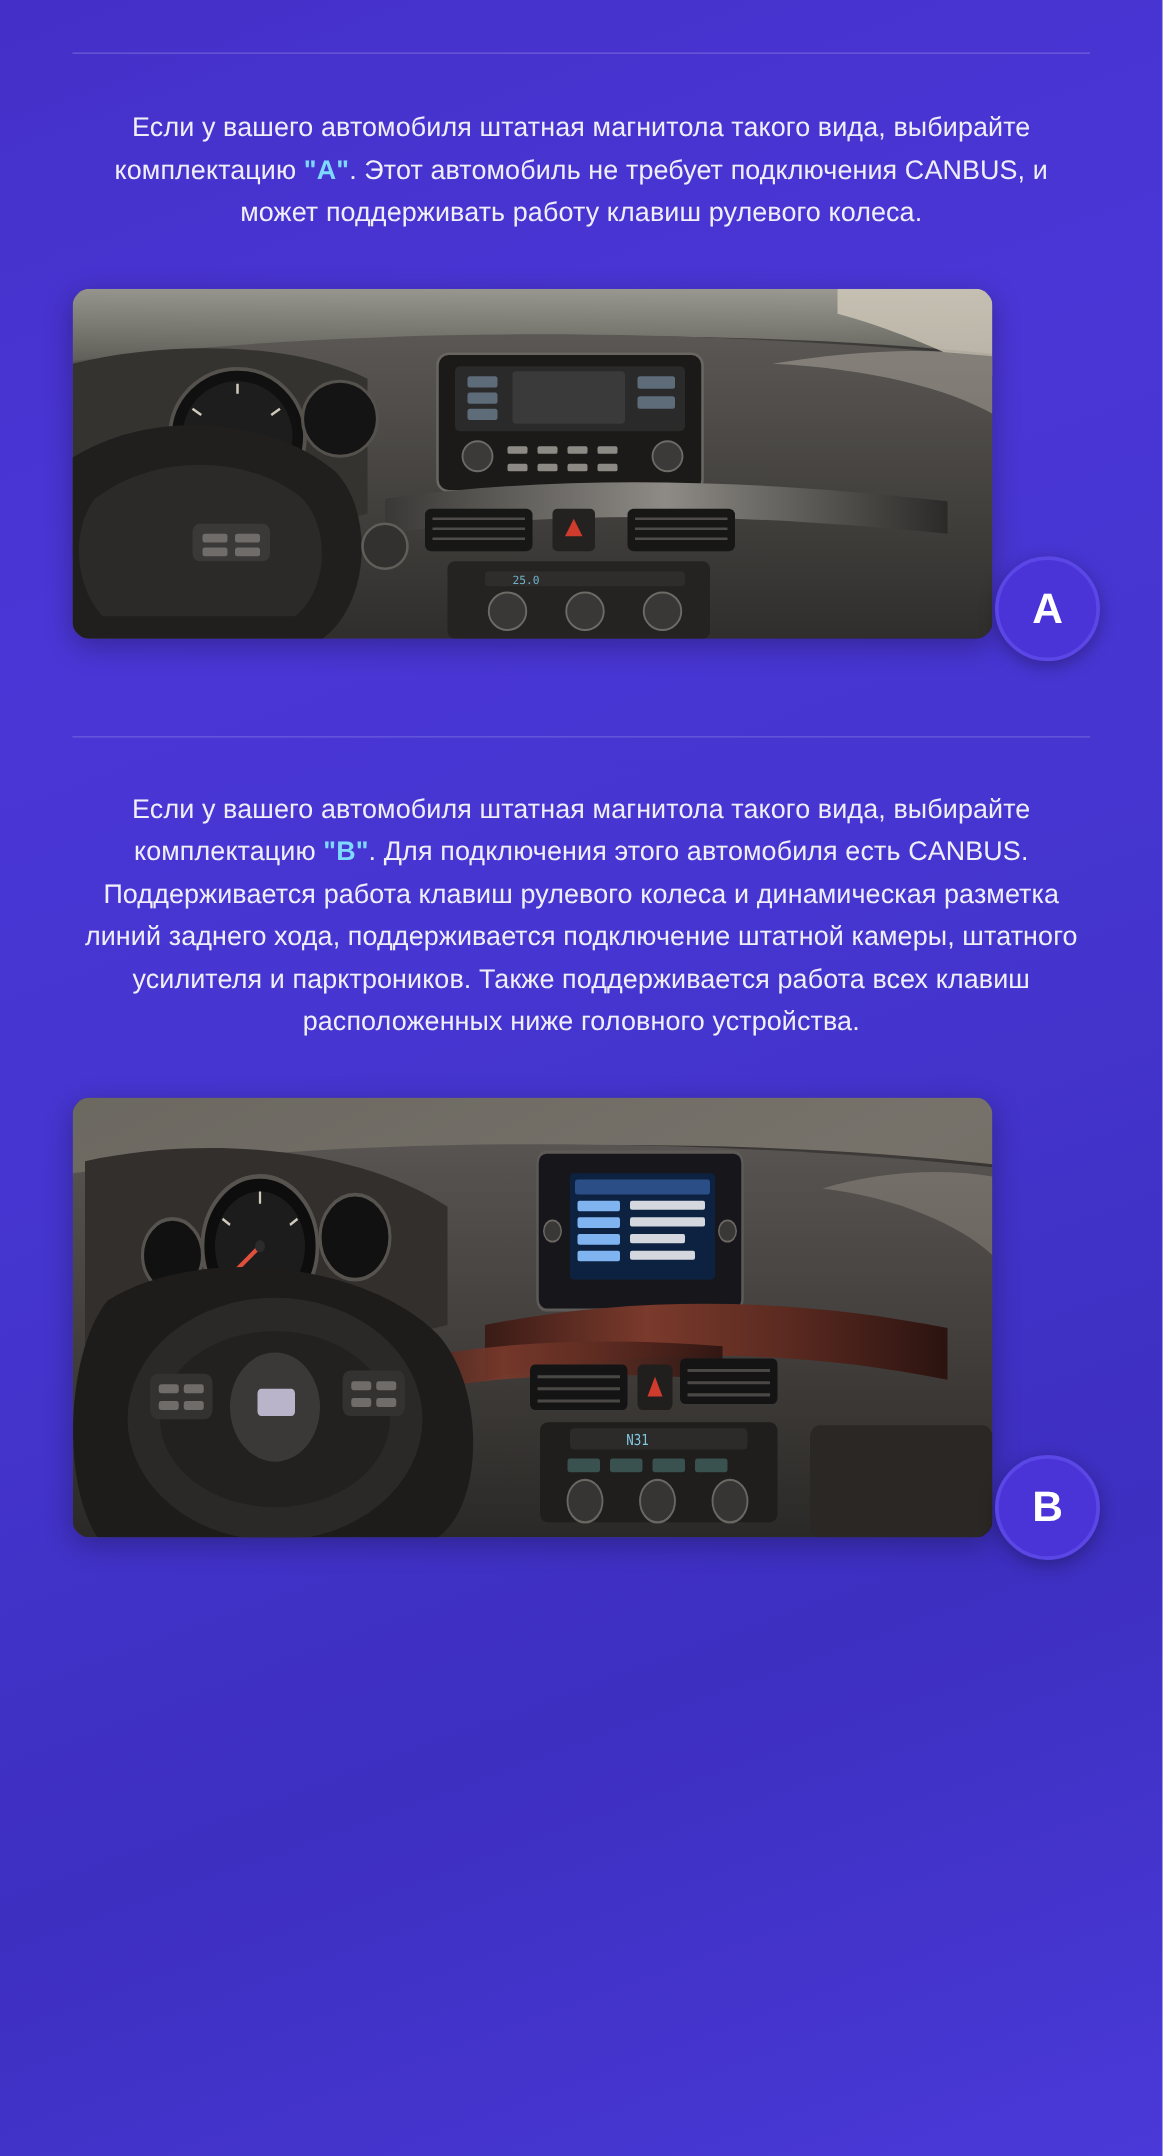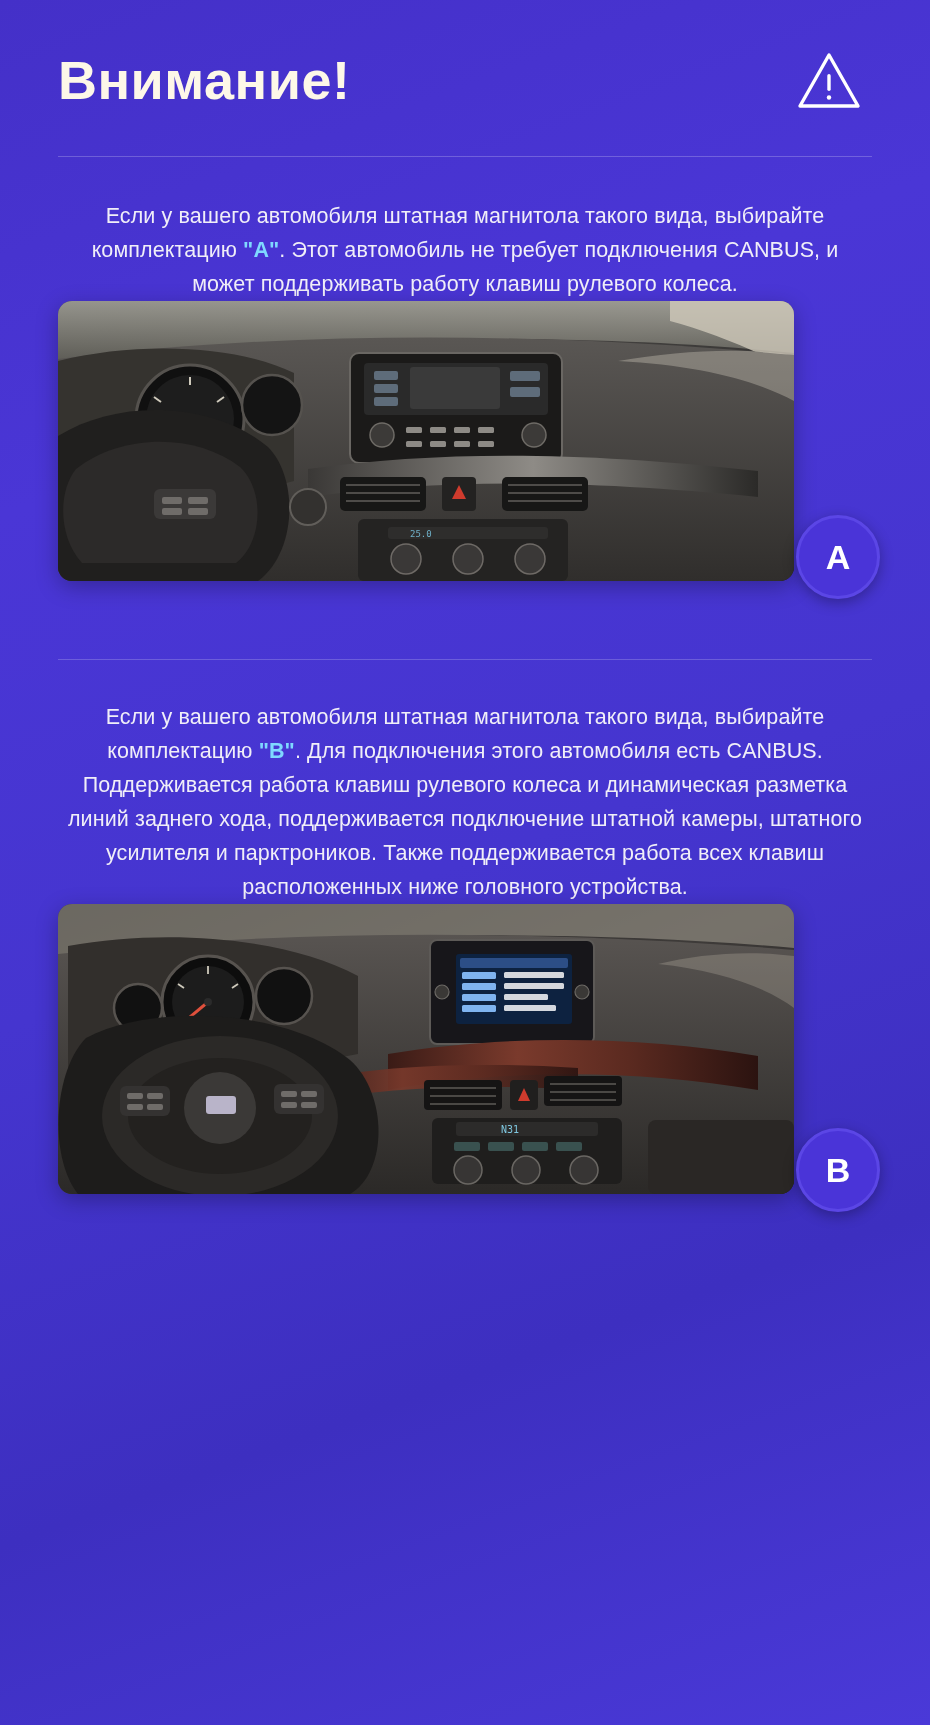--- a/index.html
+++ b/index.html
@@ -62,31 +62,32 @@
     text-align: center;
   }
   .para-1 { padding-top: 42px; }
   .para-2 { padding-top: 40px; }
   .hl-a { color: #7fd8ff; font-weight: bold; }
   .hl-b { color: #7fd8ff; font-weight: bold; }
 
   
   .photo-wrap {
     position: relative;
+    margin-top: 44px;
     border-radius: 14px;
   }
   .photo {
     position: relative;
     width: 736px;
     height: 280px;
     border-radius: 14px;
     overflow: hidden;
     box-shadow: 0 6px 22px rgba(0,0,0,0.28);
   }
-  .photo-2 { height: 290px; }
+  .photo-2 { height: 352px; }
 
   .badge {
     position: absolute;
     right: -8px;
     bottom: -18px;
     width: 78px;
     height: 78px;
     border-radius: 50%;
     background: #4a34d8;
     border: 3px solid #5b46e6;
@@ -106,30 +107,20 @@
   }
 
   
   .dash { width: 100%; height: 100%; display: block; }
 </style>
 </head>
 <body>
 
 <div class="page">
 
-  <div class="header">
-    <h1 class="title">Внимание!</h1>
-    <span class="warn-icon">
-      <svg viewBox="0 0 66 66" width="66" height="66">
-        <path d="M33 7 L62 58 L4 58 Z" fill="none" stroke="#ffffff" stroke-width="3.4" stroke-linejoin="round"></path>
-        <rect x="31.3" y="26" width="3.4" height="17" rx="1.7" fill="#ffffff"></rect>
-        <circle cx="33" cy="49.5" r="2.2" fill="#ffffff"></circle>
-      </svg>
-    </span>
-  </div>
 
   <div class="divider"></div>
 
   <p class="para para-1"><span>Если у вашего автомобиля штатная магнитола такого вида, выбирайте комплектацию </span><span class="hl-a">"A"</span><span>. Этот автомобиль не требует подключения CANBUS, и может поддерживать работу клавиш рулевого колеса.</span></p>
 
   <div class="photo-wrap">
     <div class="photo photo-1">
       <svg class="dash" viewBox="0 0 736 280" preserveAspectRatio="none">
         <defs>
           <linearGradient id="ga-bg" x1="0" y1="0" x2="1" y2="1">

